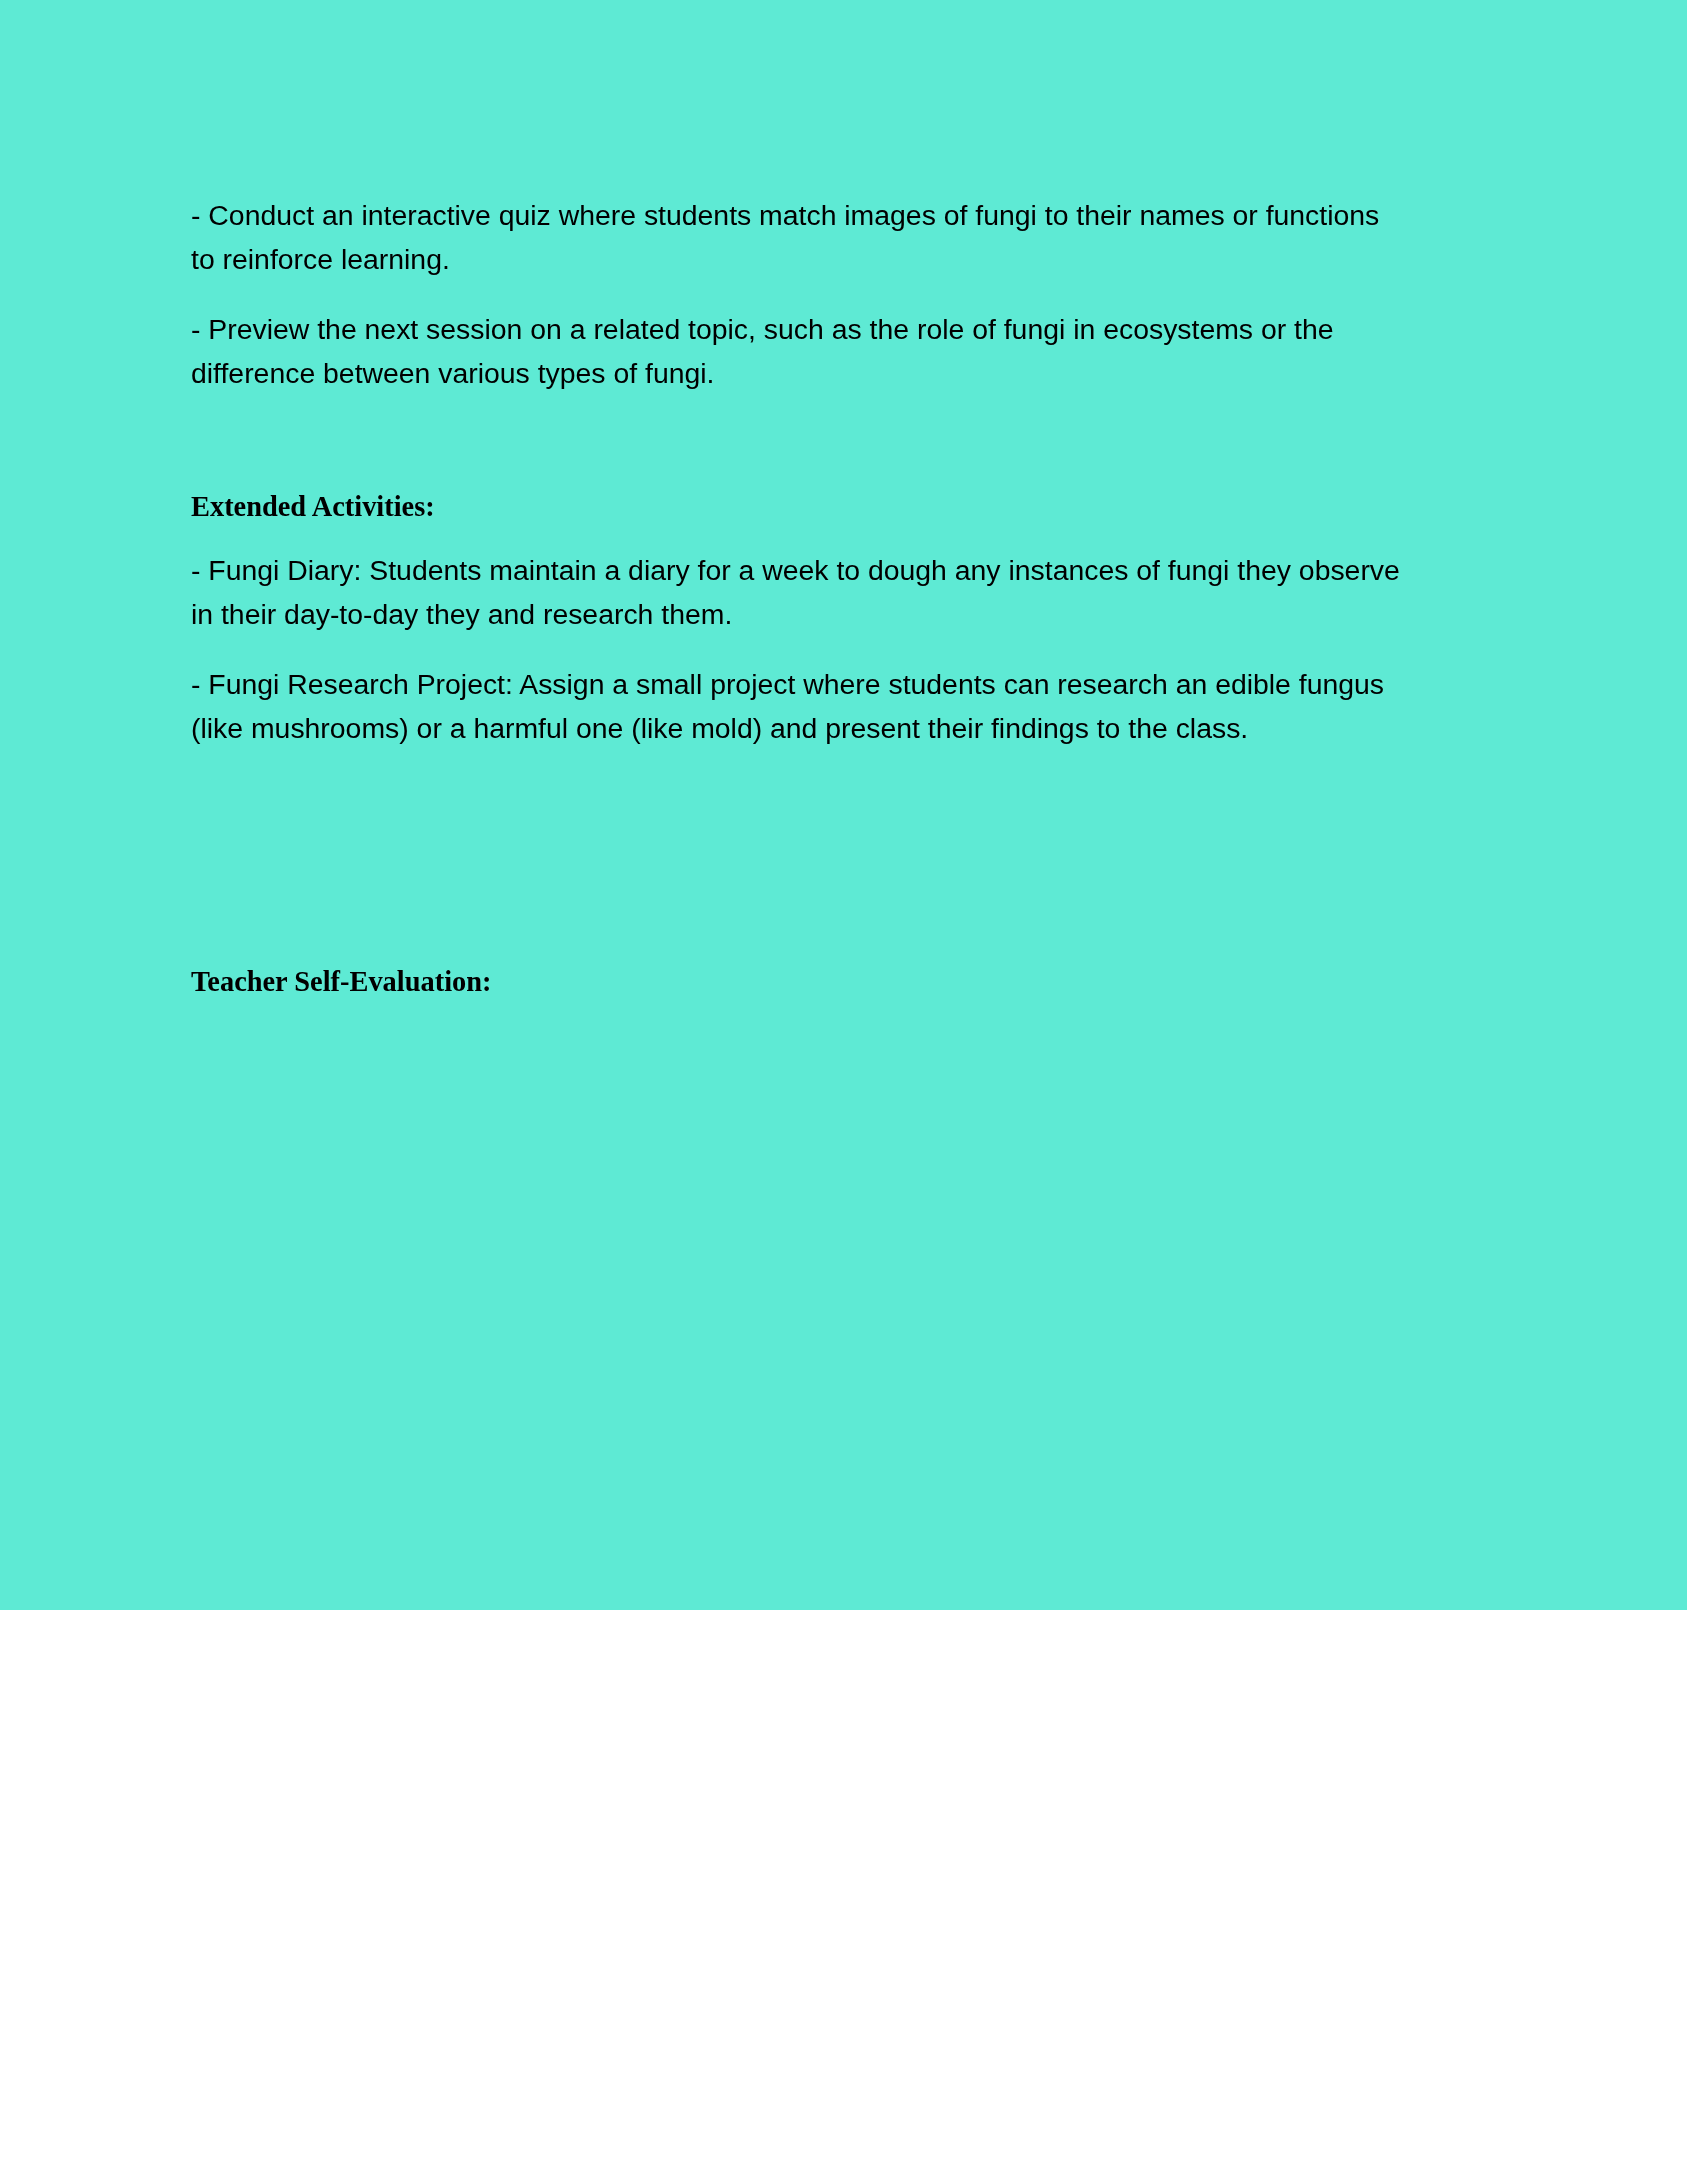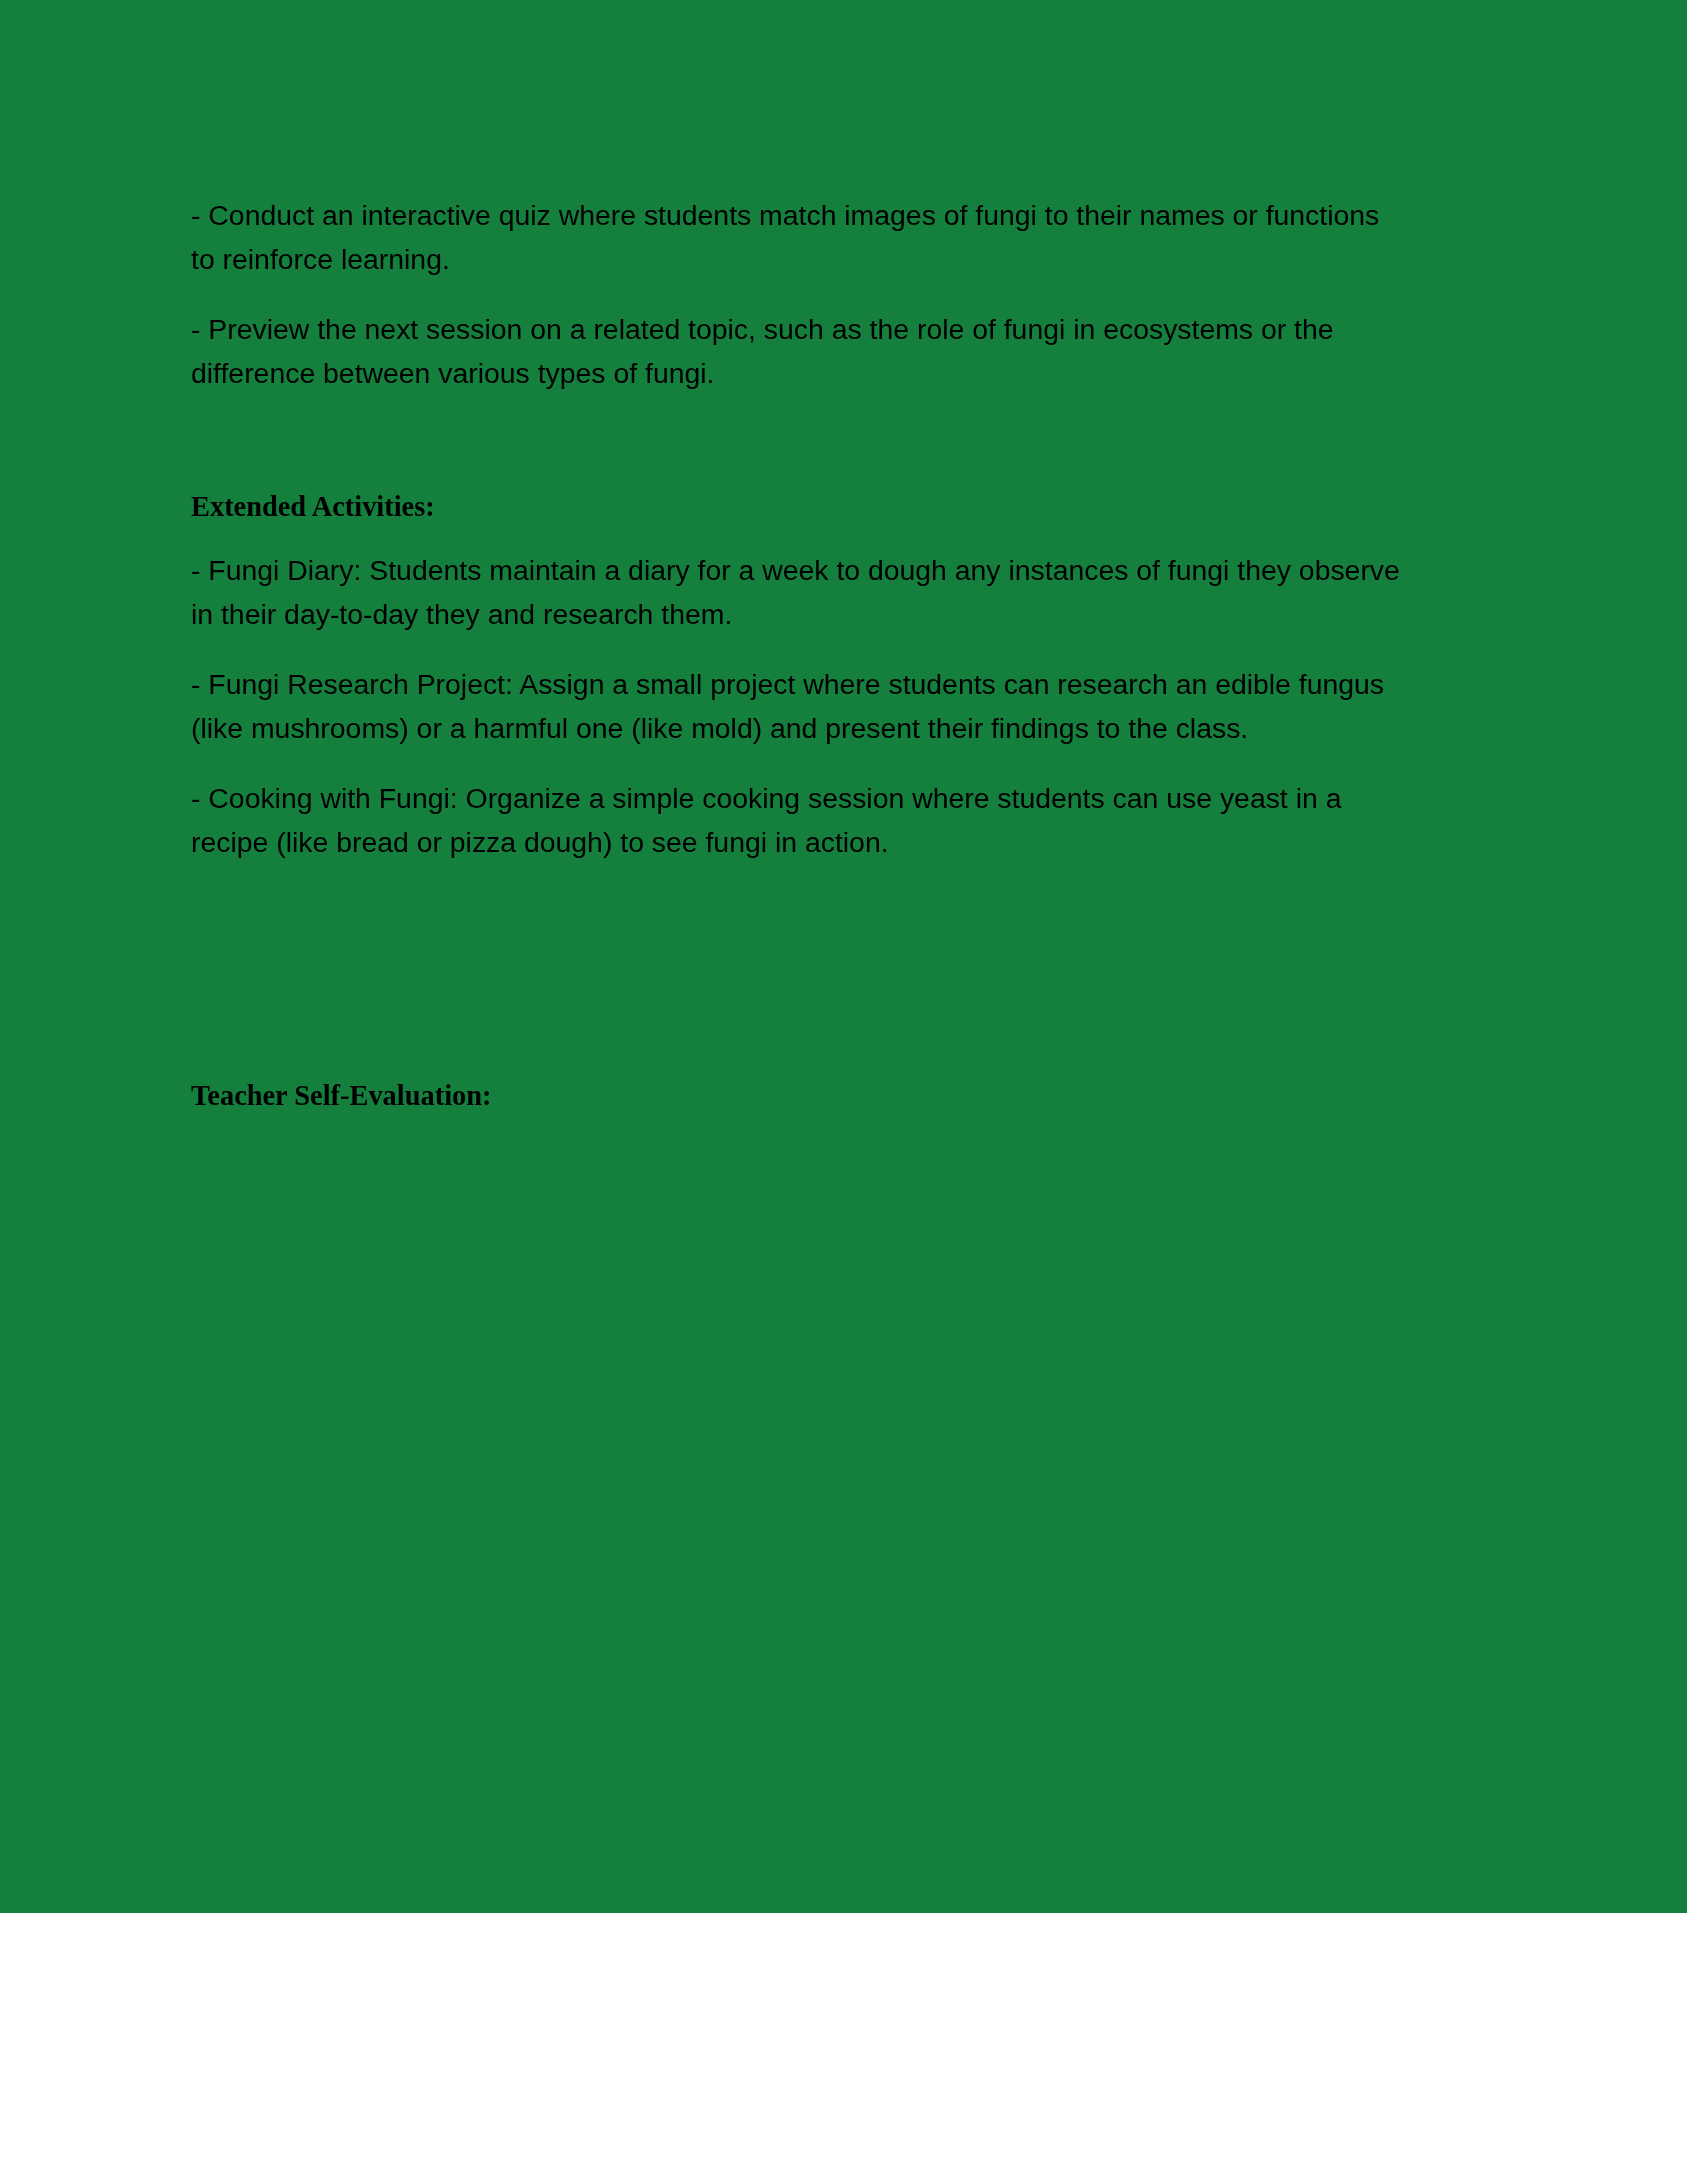--- a/index.html
+++ b/index.html
@@ -3,22 +3,22 @@
 <meta charset="utf-8">
 <style>
   html, body {
     margin: 0;
     padding: 0;
     background: #ffffff;
   }
   .page {
     position: relative;
     width: 1687px;
-    height: 1913px;
-    background: #15803d;
+    height: 1610px;
+    background: #5eead4;
     box-sizing: border-box;
     padding: 193px 132px 0 191px;
     font-family: "Liberation Sans", "DejaVu Sans", sans-serif;
     color: #000000;
     overflow: hidden;
   }
   .para {
     margin: 0 0 26px 0;
     font-size: 28.4px;
     line-height: 44px;
@@ -64,23 +64,19 @@
   <p class="para">
     <span class="line">- Fungi Diary: Students maintain a diary for a week to dough any instances of fungi they observe</span>
     <span class="line">in their day-to-day they and research them.</span>
   </p>
 
   <p class="para">
     <span class="line">- Fungi Research Project: Assign a small project where students can research an edible fungus</span>
     <span class="line">(like mushrooms) or a harmful one (like mold) and present their findings to the class.</span>
   </p>
 
-  <p class="para">
-    <span class="line">- Cooking with Fungi: Organize a simple cooking session where students can use yeast in a</span>
-    <span class="line">recipe (like bread or pizza dough) to see fungi in action.</span>
-  </p>
 
   <p class="heading teacher-self-evaluation">
     <span class="line">Teacher Self-Evaluation:</span>
   </p>
 
 </div>
 
 
 </body></html>

